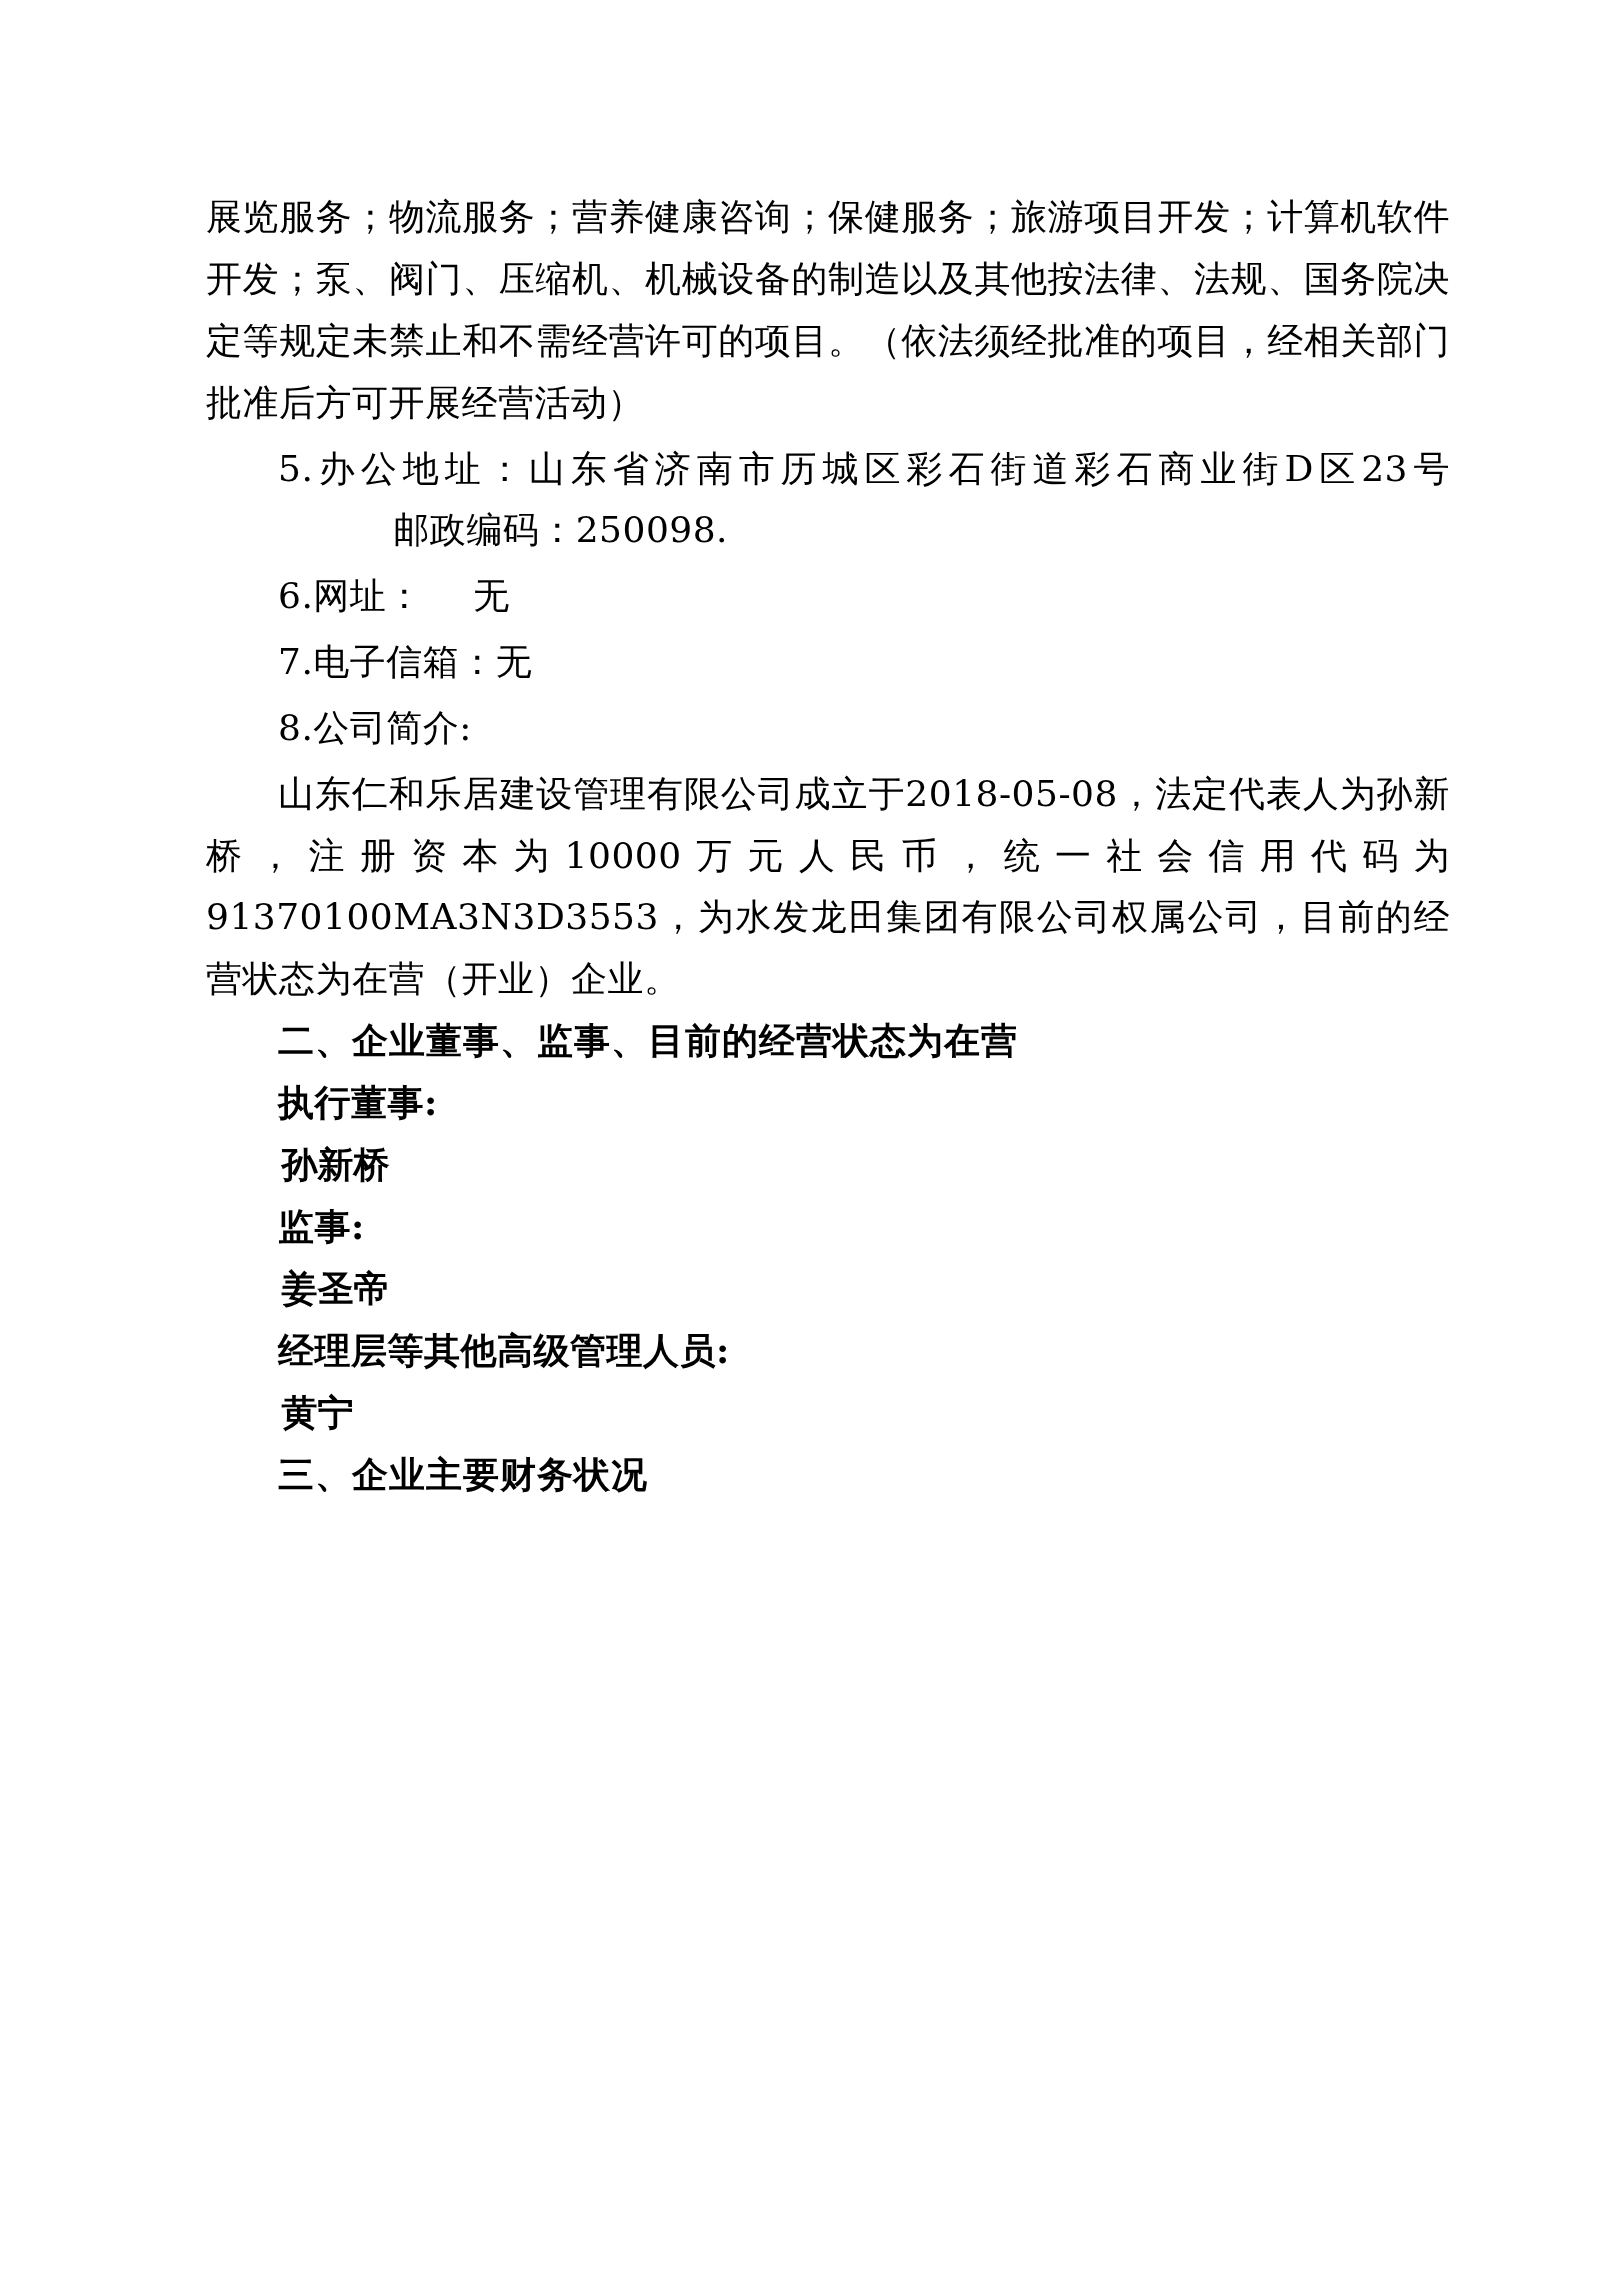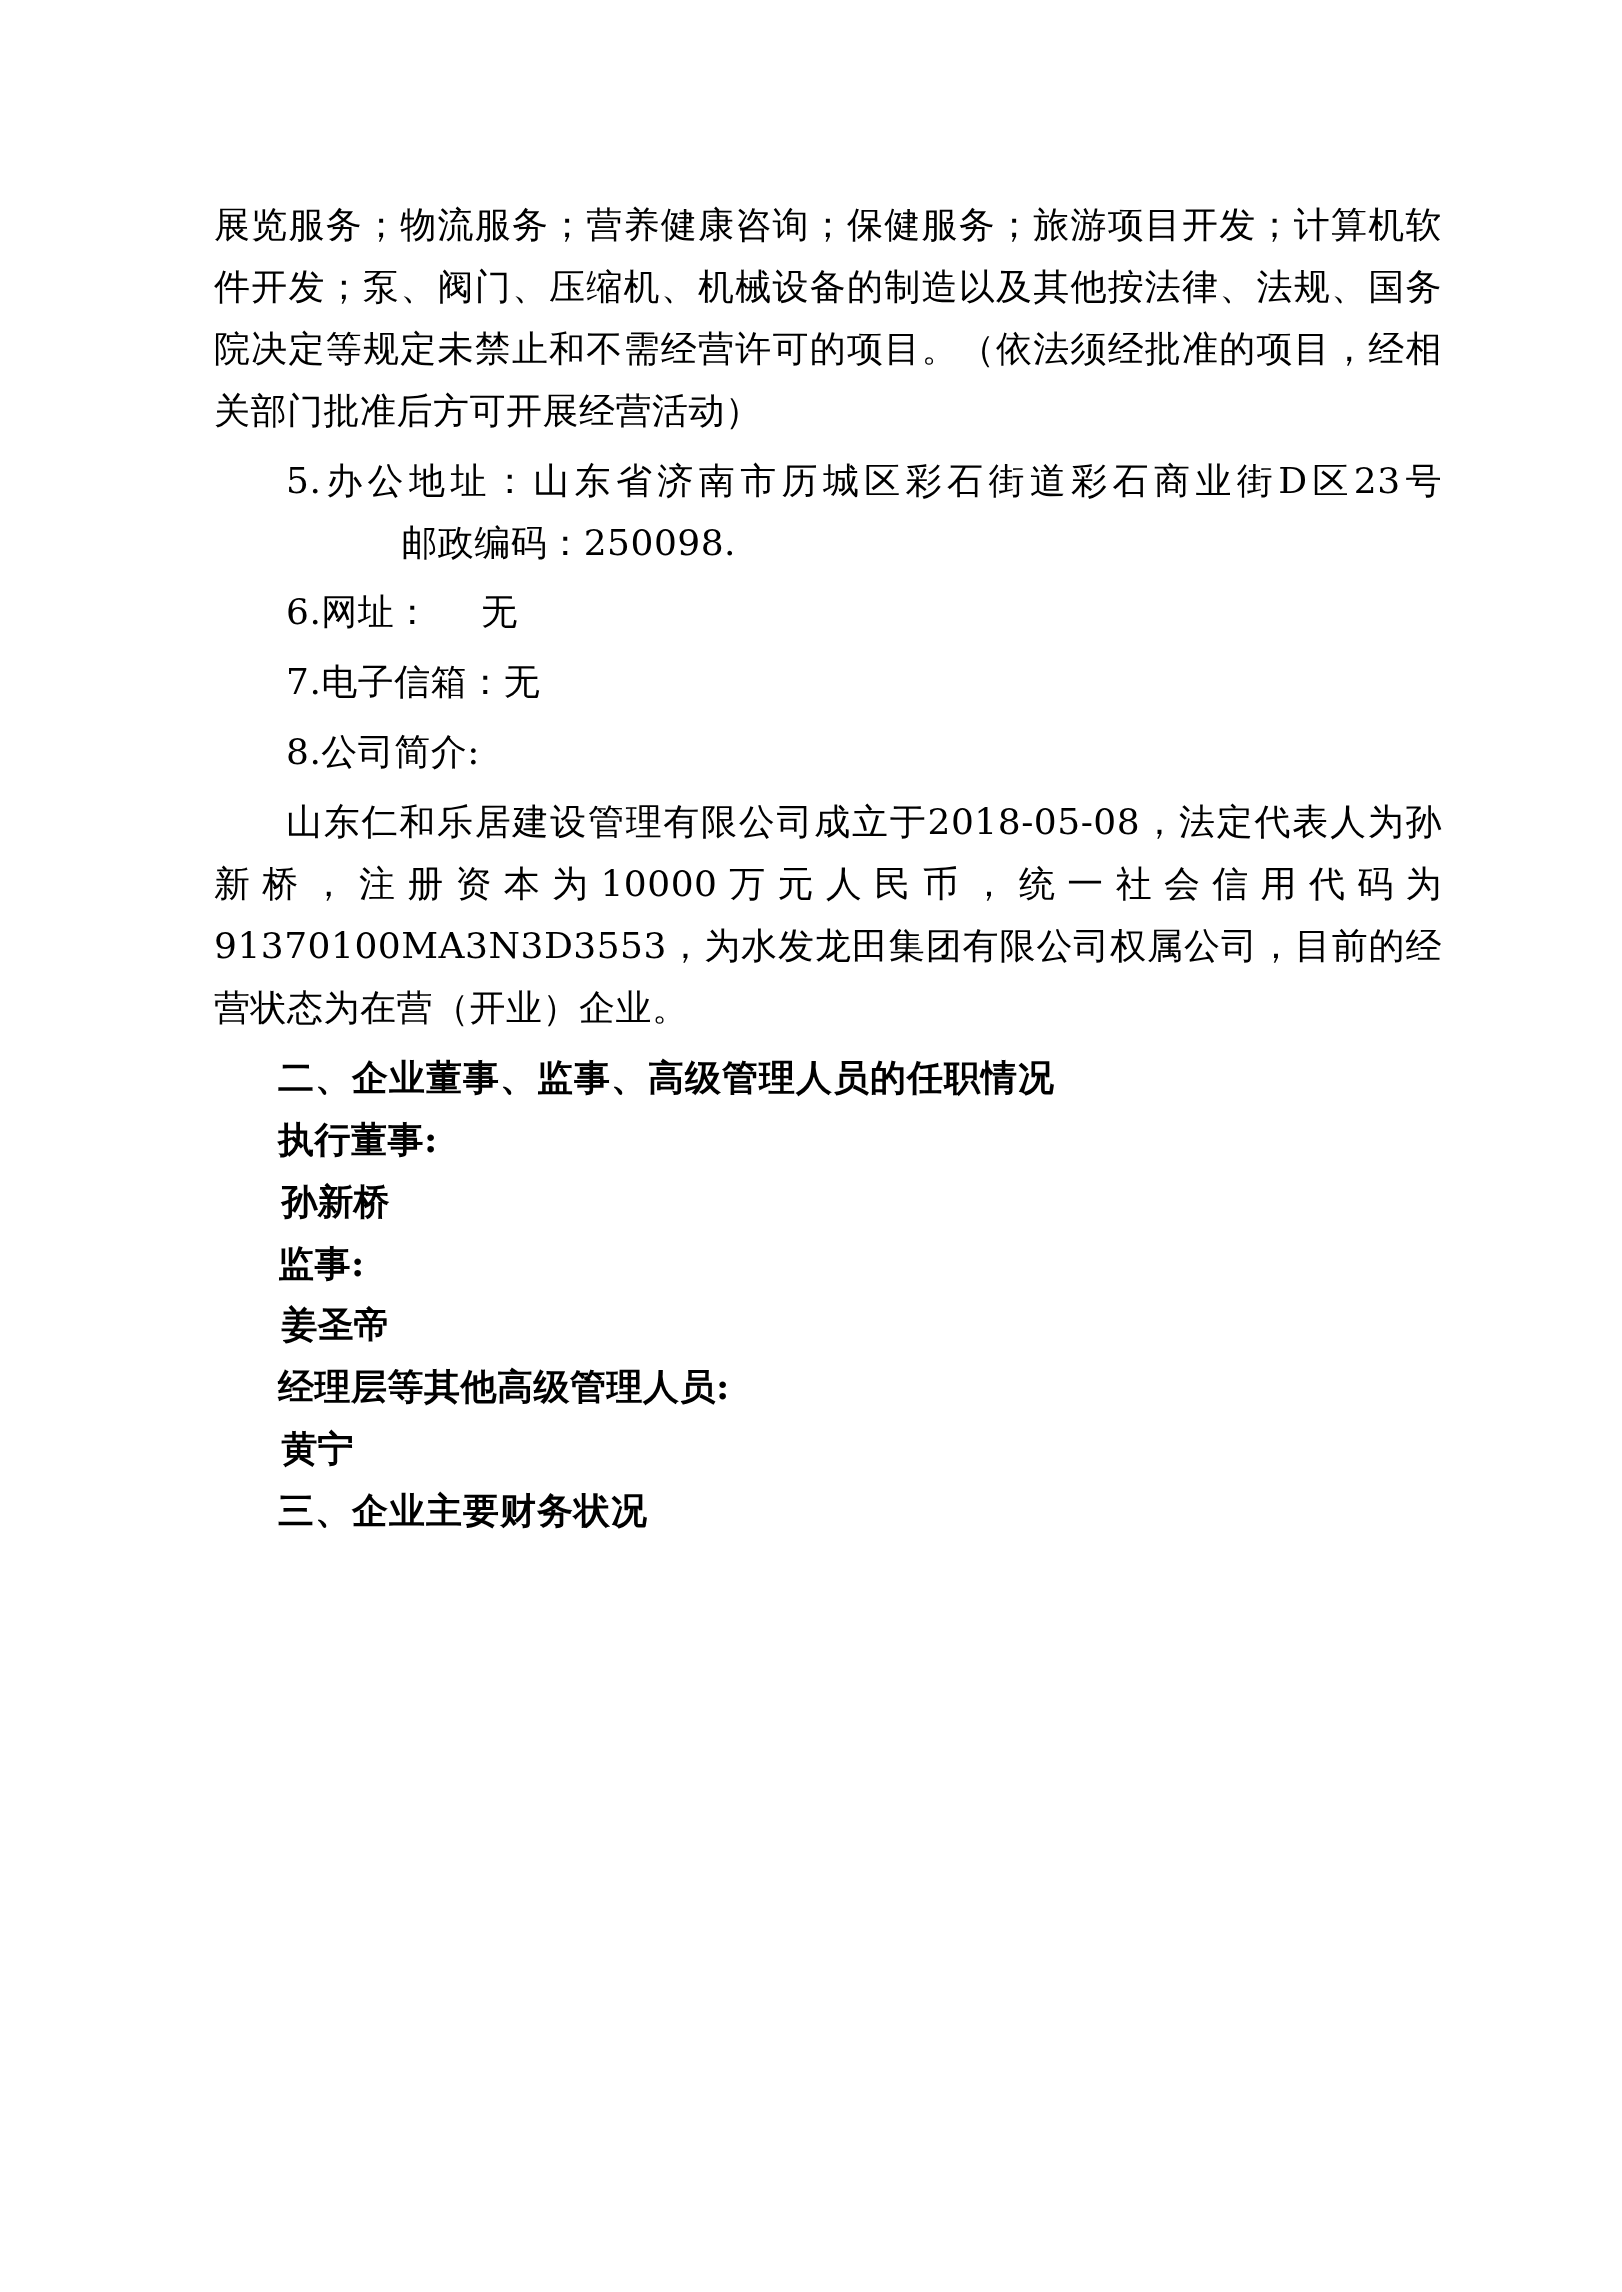--- a/index.html
+++ b/index.html
@@ -19,21 +19,21 @@
     box-sizing: border-box;
     width: 1622px;
     height: 2293px;
     padding: 186px 172px 0 206px;
   }
   .para {
     font-size: 36px;
     line-height: 1.72;
     text-align: justify;
     text-justify: inter-ideograph;
-    margin: 8px;
+    margin: 0;
     letter-spacing: 0.5px;
   }
   .indent {
     text-indent: 2em;
   }
   .blk {
     margin-top: 3.9px;
   }
   .heading {
     font-size: 36px;
@@ -71,21 +71,21 @@
   <p class="para indent blk"><span>5.办公地址：</span><span>山东省济南市历城区彩石街道彩石商业街D区23号</span><span class="wide-space"></span><span>邮政编码：</span><span class="latin">250098.</span></p>
 
   <p class="para indent blk"><span>6.网址：</span><span class="wide-space" style="width:1.4em"></span><span>无</span></p>
 
   <p class="para indent blk"><span>7.电子信箱：</span><span>无</span></p>
 
   <p class="para indent blk">8.公司简介:</p>
 
   <p class="para indent blk">山东仁和乐居建设管理有限公司成立于2018-05-08，法定代表人为孙新桥，注册资本为10000万元人民币，统一社会信用代码为91370100MA3N3D3553，为水发龙田集团有限公司权属公司，目前的经营状态为在营（开业）企业。</p>
 
-  <p class="heading blk">二、企业董事、监事、高级管理人员的任职情况</p>
+  <p class="heading blk">二、企业董事、监事、目前的经营状态为在营</p>
 
 
   <p class="subhead">执行董事:</p>
   <p class="name">孙新桥</p>
 
   <p class="subhead">监事:</p>
   <p class="name">姜圣帝</p>
 
   <p class="subhead">经理层等其他高级管理人员:</p>
   <p class="name">黄宁</p>

